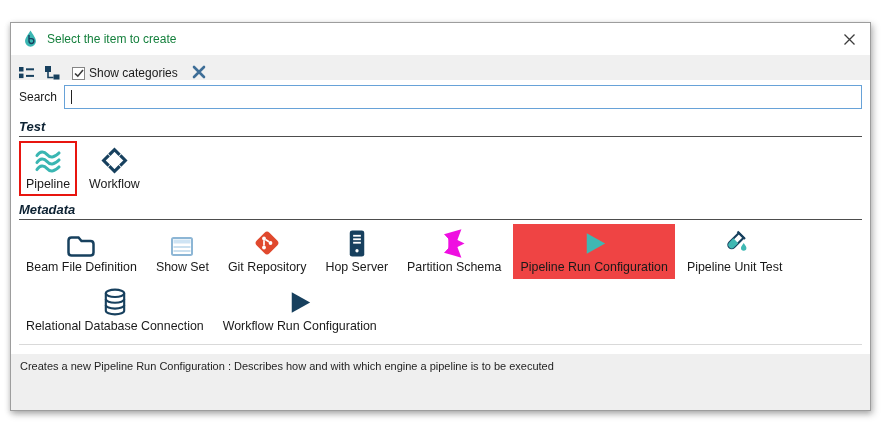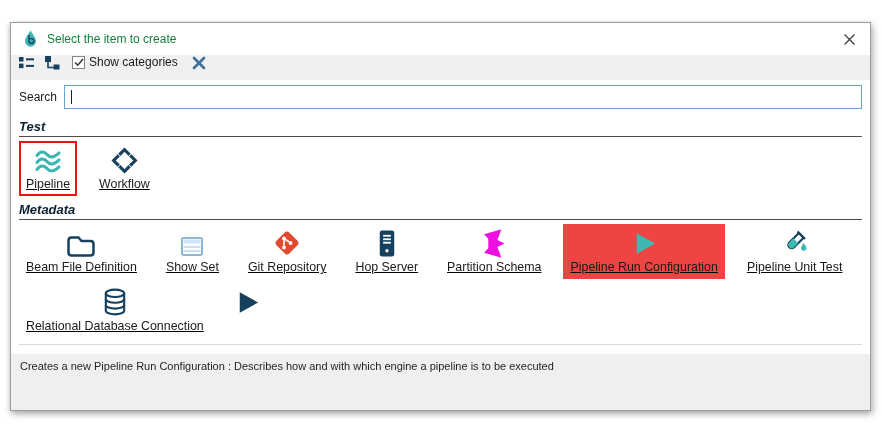--- a/index.html
+++ b/index.html
@@ -9,34 +9,34 @@
   }
   .dialog{
     position:absolute;left:10px;top:22px;width:861px;height:389px;
     background:#fff;border:1px solid #9d9d9d;box-sizing:border-box;
     box-shadow:2px 3px 7px rgba(0,0,0,.28),-1px 2px 5px rgba(0,0,0,.12);
     display:flex;flex-direction:column;
   }
   .titlebar{height:32px;flex:0 0 auto;display:flex;align-items:center;gap:9px;padding:0 12px;background:#fff;}
   .title{font-size:12px;color:#15803d;}
   .close-btn{margin-left:auto;display:flex;align-items:center;cursor:pointer;padding:2px;}
-  .toolbar{height:25px;flex:0 0 auto;background:#f0f0f0;display:flex;align-items:flex-start;gap:9px;padding:0 7px;}
+  .toolbar{height:25px;flex:0 0 auto;background:#f0f0f0;display:flex;align-items:flex-end;gap:9px;padding:0 7px;}
   .tb-btn{display:flex;align-items:center;cursor:pointer;}
   .checkbox-wrap{display:flex;align-items:center;margin-left:2px;cursor:pointer;}
   .cb-box{width:13px;height:13px;background:#fff;border:1px solid #858585;display:flex;align-items:center;justify-content:center;box-sizing:border-box;}
   .cb-label{font-size:12px;color:#1a1a1a;margin-left:4px;}
   .search-row{display:flex;align-items:center;margin:5px 8px 4px;gap:7px;}
   .search-label{font-size:12px;color:#1a1a1a;}
   .search-box{position:relative;flex:1;height:24px;border:1px solid #67a2d8;background:#fff;box-sizing:border-box;}
   .search-box input{position:absolute;inset:0;width:100%;height:100%;border:none;outline:none;background:transparent;
     font:12px "Liberation Sans","DejaVu Sans",sans-serif;padding:0 6px;box-sizing:border-box;color:#1a1a1a;}
   .caret{position:absolute;left:6px;top:4px;bottom:4px;width:1px;background:#222;}
   .section-heading{margin:6px 8px 0;font-size:13px;font-weight:bold;font-style:italic;color:#0d2233;
     border-bottom:1px solid #4d4d4d;padding-bottom:2px;}
-  .items-row{display:flex;gap:15px;margin:4px 8px 0;text-decoration:underline;}
+  .items-row{display:flex;align-items:flex-end;gap:5px;margin:4px 8px 0;}
   .item{display:flex;flex-direction:column;align-items:center;padding:2px 5px;border:2px solid transparent;cursor:pointer;}
   .item.focused{border-color:#e8150f;}
   .item.selected{background:#ef4444;}
   .item-icon{height:30px;display:flex;align-items:flex-end;justify-content:center;}
   .item-label{font-size:12.4px;line-height:15px;color:#1a1a1a;white-space:nowrap;margin-top:2px;}
   .rows-sep{border-top:1px solid #d9d9d9;margin:6px 8px 0;}
   .status-bar{margin-top:auto;flex:0 0 auto;height:56px;background:#efefef;box-sizing:border-box;
     padding:6px 9px 0;font-size:11px;color:#1f1f1f;}
 </style>
 </head>
@@ -229,20 +229,21 @@
         </svg>
       </span>
       <span class="item-label">Relational Database Connection</span>
     </div>
     <div class="item">
       <span class="item-icon">
         <svg width="29" height="29" viewBox="0 0 30 30">
           <path d="M7 4.5 L26 15 L7 25.5 Z" fill="#17405e"></path>
         </svg>
       </span>
+      <span class="item-label">Workflow Run Configuration</span>
     </div>
   </div>
 
   <div class="rows-sep"></div>
 
   <div class="status-bar">
     <span>Creates a new Pipeline Run Configuration : Describes how and with which engine a pipeline is to be executed</span>
   </div>
 
 </div>

